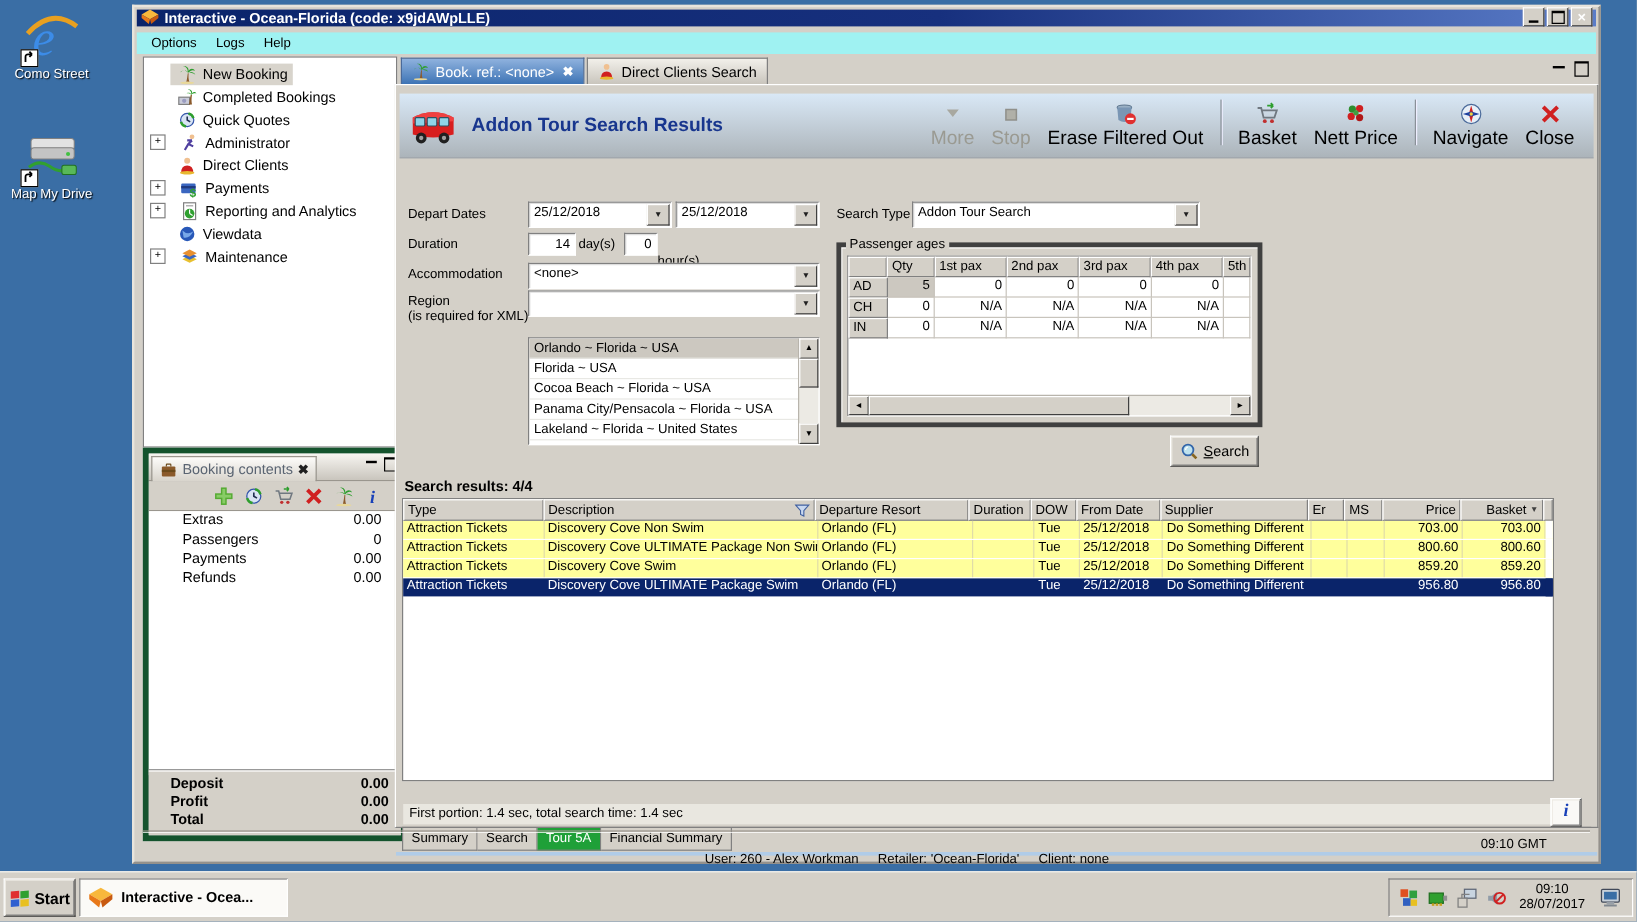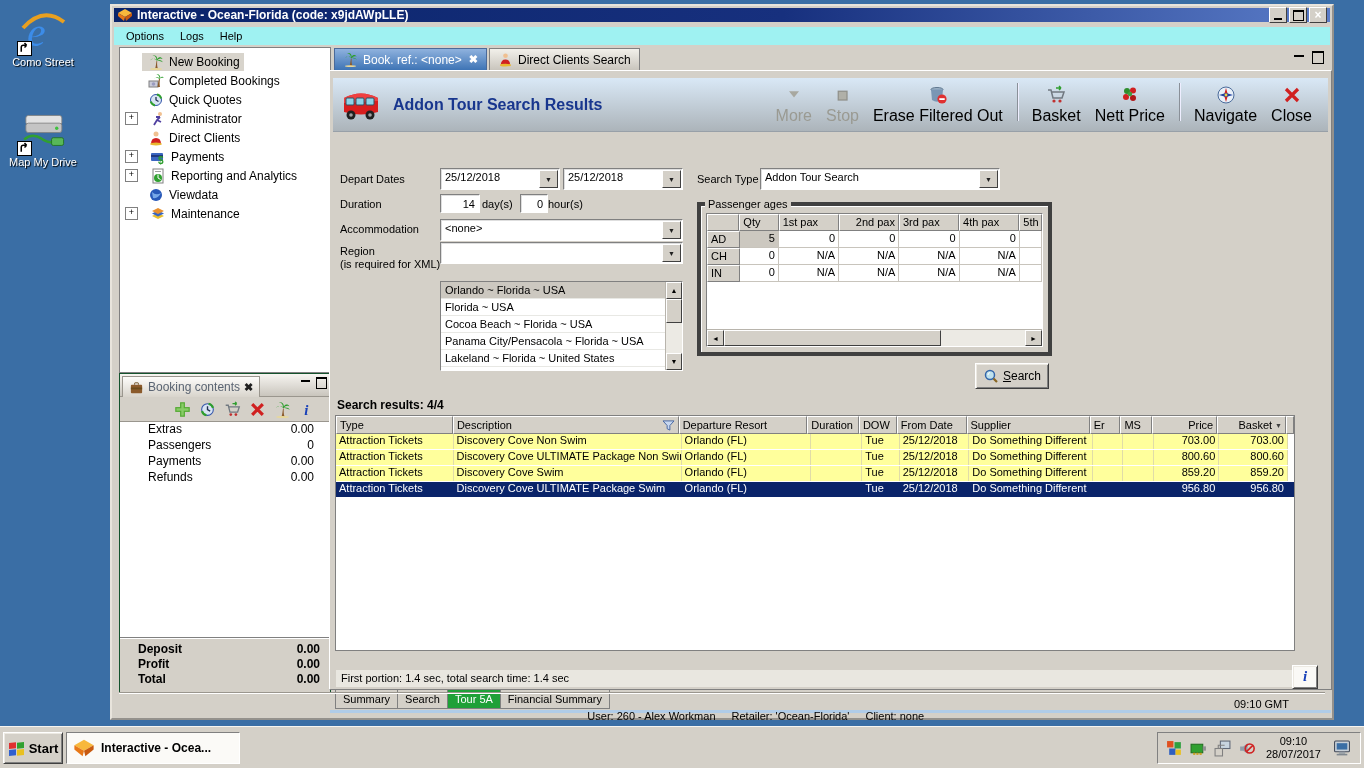--- a/index.html
+++ b/index.html
@@ -13,21 +13,21 @@
   .desk-icon .big{position:relative;display:inline-block}
   .desk-icon .lbl{color:#fff;text-shadow:1px 1px 1px #000;font-size:11px;margin-top:2px}
   .shortcut{position:absolute;left:-2px;bottom:-2px;width:13px;height:13px;background:#fff;border:1px solid #000}
   .shortcut svg{width:100%;height:100%}
 
   
   #app-window{position:absolute;left:110px;top:4px;width:1220px;height:712px;background:#D4D0C8;
     border:2px outset #E8E4DC}
   #titlebar{position:absolute;left:2px;top:2px;right:2px;height:14px;
     background:linear-gradient(90deg,#0A246A 0%,#17307E 55%,#5A7CC8 100%);
-    display:flex;align-items:center;padding:0 3px;color:#fff;font-weight:bold;font-size:12px;gap:4px}
+    display:flex;align-items:flex-end;padding:0 3px;color:#fff;font-weight:bold;font-size:12px;gap:4px}
   .wbtn{width:16px;height:14px;background:#D4D0C8;border:1px solid;border-color:#fff #404040 #404040 #fff;
     display:flex;align-items:center;justify-content:center;margin-left:2px}
   .g-min{width:8px;height:2px;background:#000;margin-top:7px}
   .g-max{width:9px;height:8px;border:1px solid #000;border-top:2px solid #000}
   .g-x{font-size:12px;font-weight:bold;line-height:10px}
   #menubar{position:absolute;left:2px;top:21px;right:2px;height:18px;background:#9FF2F2;
     display:flex;align-items:center;padding-left:4px}
   .menu-item{padding:1px 8px}
 
   
@@ -40,21 +40,21 @@
   .collapse-btn div{width:7px;height:1px;background:#000}
   .tree{padding-top:4px}
   .tree-row{height:19px;display:flex;align-items:center;font-size:12px}
   .expander{width:11px;height:11px;margin-left:5px;border:1px solid #808080;background:#fff;
     font-size:9px;line-height:9px;text-align:center;flex:0 0 auto}
   .exp-spacer{width:11px;margin-left:5px;flex:0 0 auty}
   .sel-wrap{display:flex;align-items:center;gap:5px;padding:1px 4px 1px 6px;margin-left:6px}
   .tree-row.selected .sel-wrap{background:#D8D4CC}
 
   
-  #booking-panel{position:absolute;left:7px;top:367px;width:210px;height:318px;background:#fff;border:1px solid #14532d}
+  #booking-panel{position:absolute;left:7px;top:367px;width:210px;height:318px;background:#fff;border:5px solid #14532d}
   #bc-header{height:22px;background:linear-gradient(#F7F5F1,#C9C5BD);border-bottom:1px solid #9a968e;position:relative}
   #bc-tab{position:absolute;left:2px;top:2px;height:20px;display:flex;align-items:center;gap:4px;
     padding:0 6px;background:linear-gradient(#FDFCFA,#D8D4CC);border:1px solid #9a968e;border-bottom:none;
     color:#5A6472;font-size:12px}
   #bc-tab .x{color:#202020;font-weight:bold;font-size:11px}
   .mini-btns{position:absolute;right:3px;top:3px;display:flex;gap:6px}
   .mini-btns .m1{width:9px;height:8px;border-top:2px solid #000;margin-top:3px}
   .mini-btns .m2{width:9px;height:9px;border:1px solid #000;border-top:2px solid #000}
   #bc-toolbar{height:24px;background:#D4D0C8;border-bottom:1px solid #9a968e;display:flex;align-items:center;
     justify-content:flex-end;gap:8px;padding-right:14px}
@@ -570,21 +570,21 @@
       <span class="flabel" style="left:367px;top:102px">Search Type</span>
       <span class="field" style="left:430px;top:97px;width:238px;height:20px">
         <span class="val">Addon Tour Search</span>
         <span class="dd-btn">▼</span>
       </span>
 
       <span class="flabel" style="left:10px;top:127px">Duration</span>
       <input class="tinput" style="left: 110px; top: 123px; width: 30px; height: 17px;" value="14">
       <span class="flabel" style="left:152px;top:127px">day(s)</span>
       <input class="tinput" style="left: 190px; top: 123px; width: 18px; height: 17px;" value="0">
-      <span class="flabel" style="left:218px;top:127px">hour(s)</span>
+      <span class="flabel" style="left:218px;top:141px">hour(s)</span>
 
       <span class="flabel" style="left:10px;top:152px">Accommodation</span>
       <span class="field" style="left:110px;top:148px;width:241px;height:20px">
         <span class="val">&lt;none&gt;</span>
         <span class="dd-btn">▼</span>
       </span>
 
       <span class="flabel" style="left:10px;top:174px">Region</span>
       <span class="flabel" style="left:10px;top:187px">(is required for XML)</span>
       <span class="field" style="left:110px;top:171px;width:241px;height:20px">
@@ -609,21 +609,21 @@
       </div>
 
       <div id="pax-group">
         <span id="pax-legend">Passenger ages</span>
         <div id="pax-view">
           <div id="pax-rows">
               <div class="pax-row">
                 <span class="pax-cell pax-hdr" style="width: 28px;"></span>
                 <span class="pax-cell pax-hdr" style="width: 36px;">Qty</span>
                 <span class="pax-cell pax-hdr" style="width: 60px;">1st pax</span>
-                <span class="pax-cell pax-hdr" style="width: 60px; text-align: right;">2nd pax</span>
+                <span class="pax-cell pax-hdr" style="width: 60px;">2nd pax</span>
                 <span class="pax-cell pax-hdr" style="width: 60px;">3rd pax</span>
                 <span class="pax-cell pax-hdr" style="width: 60px;">4th pax</span>
                 <span class="pax-cell pax-hdr" style="width: 17px;">5th pa</span>
               </div>
               <div class="pax-row">
                 <span class="pax-cell pax-hdr" style="width: 28px;">AD</span>
                 <span class="pax-cell pax-num" style="width: 36px; background: rgb(204, 200, 192);">5</span>
                 <span class="pax-cell pax-num" style="width: 60px;">0</span>
                 <span class="pax-cell pax-num" style="width: 60px;">0</span>
                 <span class="pax-cell pax-num" style="width: 60px;">0</span>

